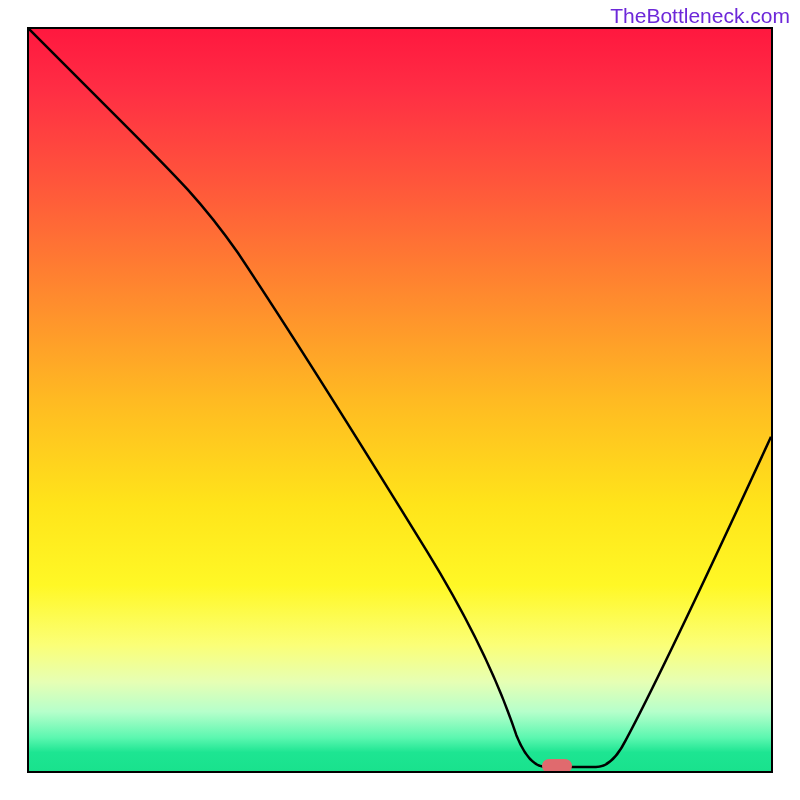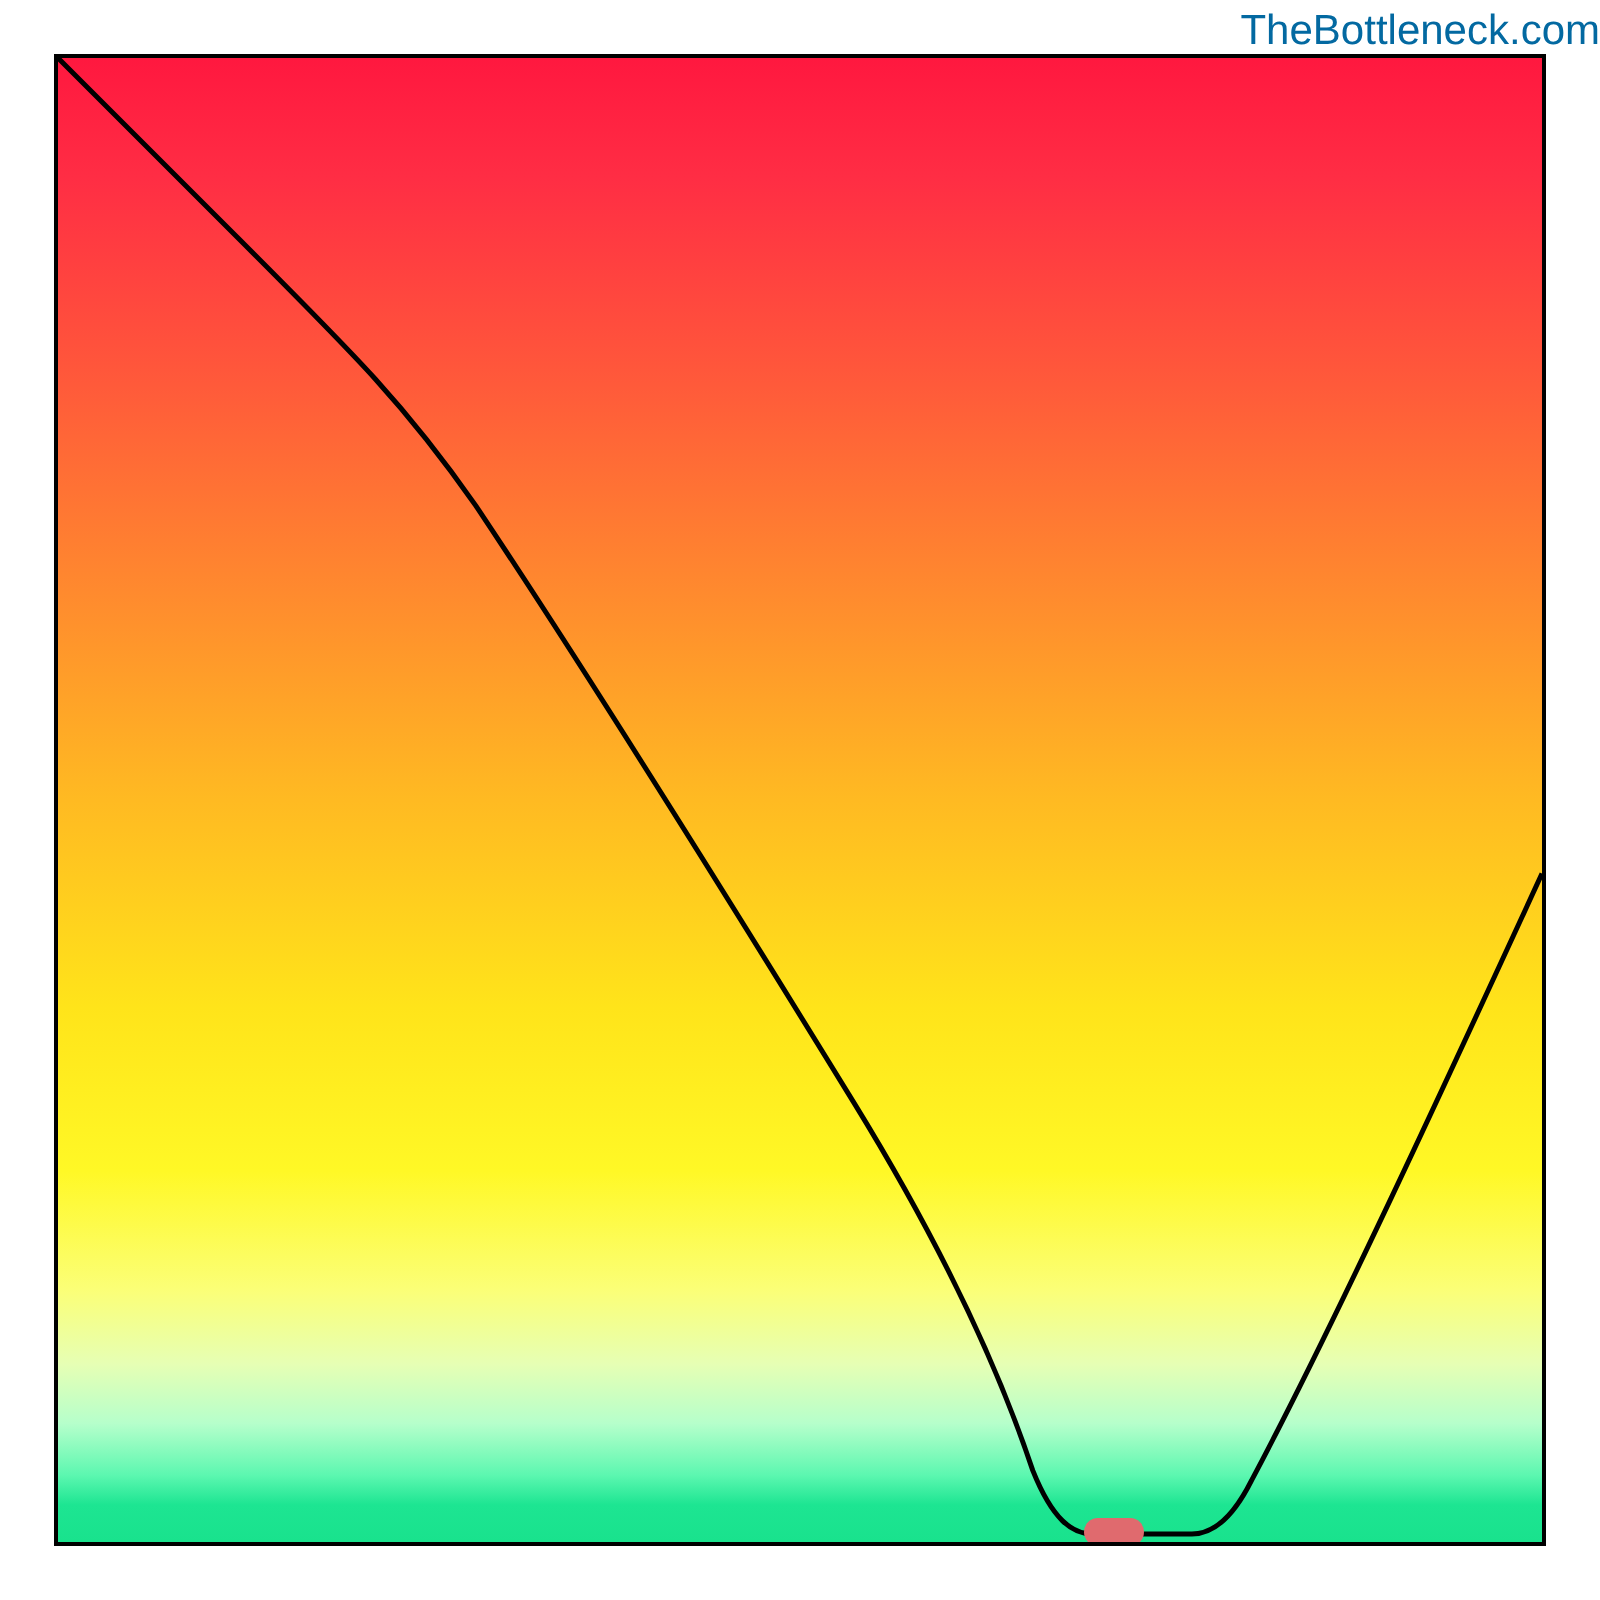--- a/index.html
+++ b/index.html
@@ -1,17 +1,17 @@
 <!DOCTYPE html>
 <html><head>
 <meta charset="utf-8">
 <style>
   * { margin: 0; padding: 0; box-sizing: border-box; }
   body { width: 800px; height: 800px; position: relative; font-family: Arial, sans-serif; background: #fff; }
-  .watermark { position: absolute; top: 4px; right: 0; color: #0369a1; font-size: 21px; font-weight: 400; z-index: 10; }
+  .watermark { position: absolute; top: 4px; right: 10px; color: #6d28d9; font-size: 21px; font-weight: 400; z-index: 10; }
   .frame { position: absolute; top: 27px; left: 27px; width: 746px; height: 746px; border: 2px solid #000; overflow: hidden; }
   .gradient {
     position: absolute; inset: 0;
     background: linear-gradient(to bottom,
       #ff183f 0%,
       #ff2d44 8%,
       #ff5a3a 22%,
       #ff8a2e 36%,
       #ffba22 50%,
       #ffe41a 64%,

